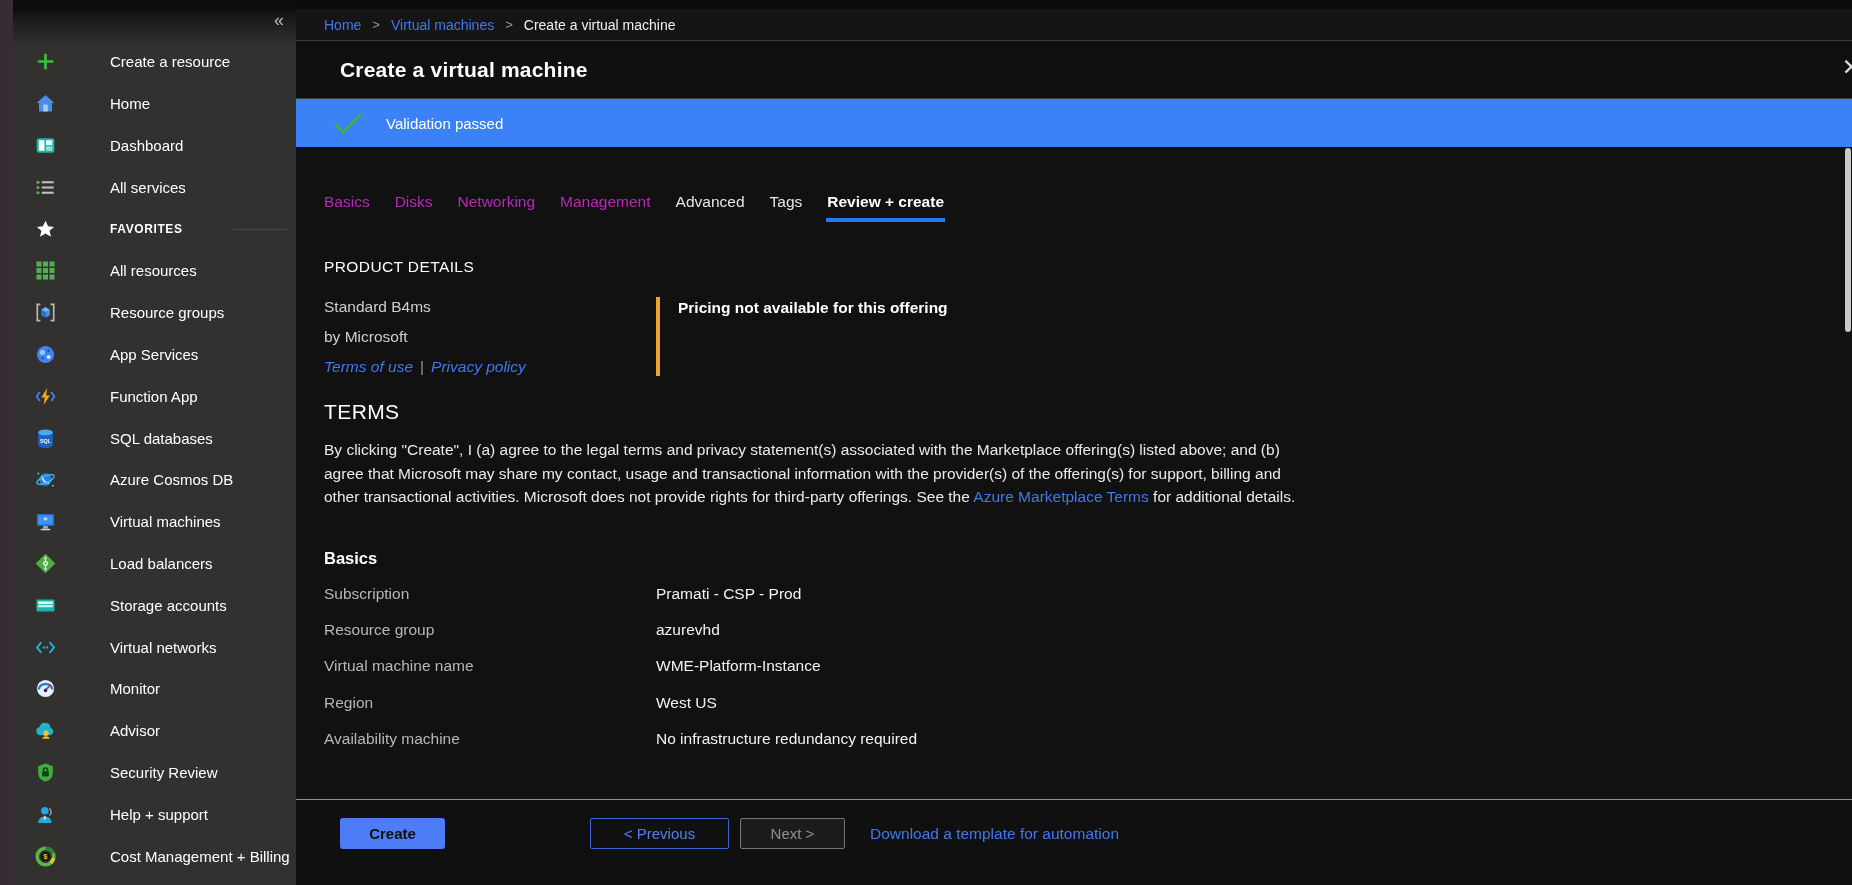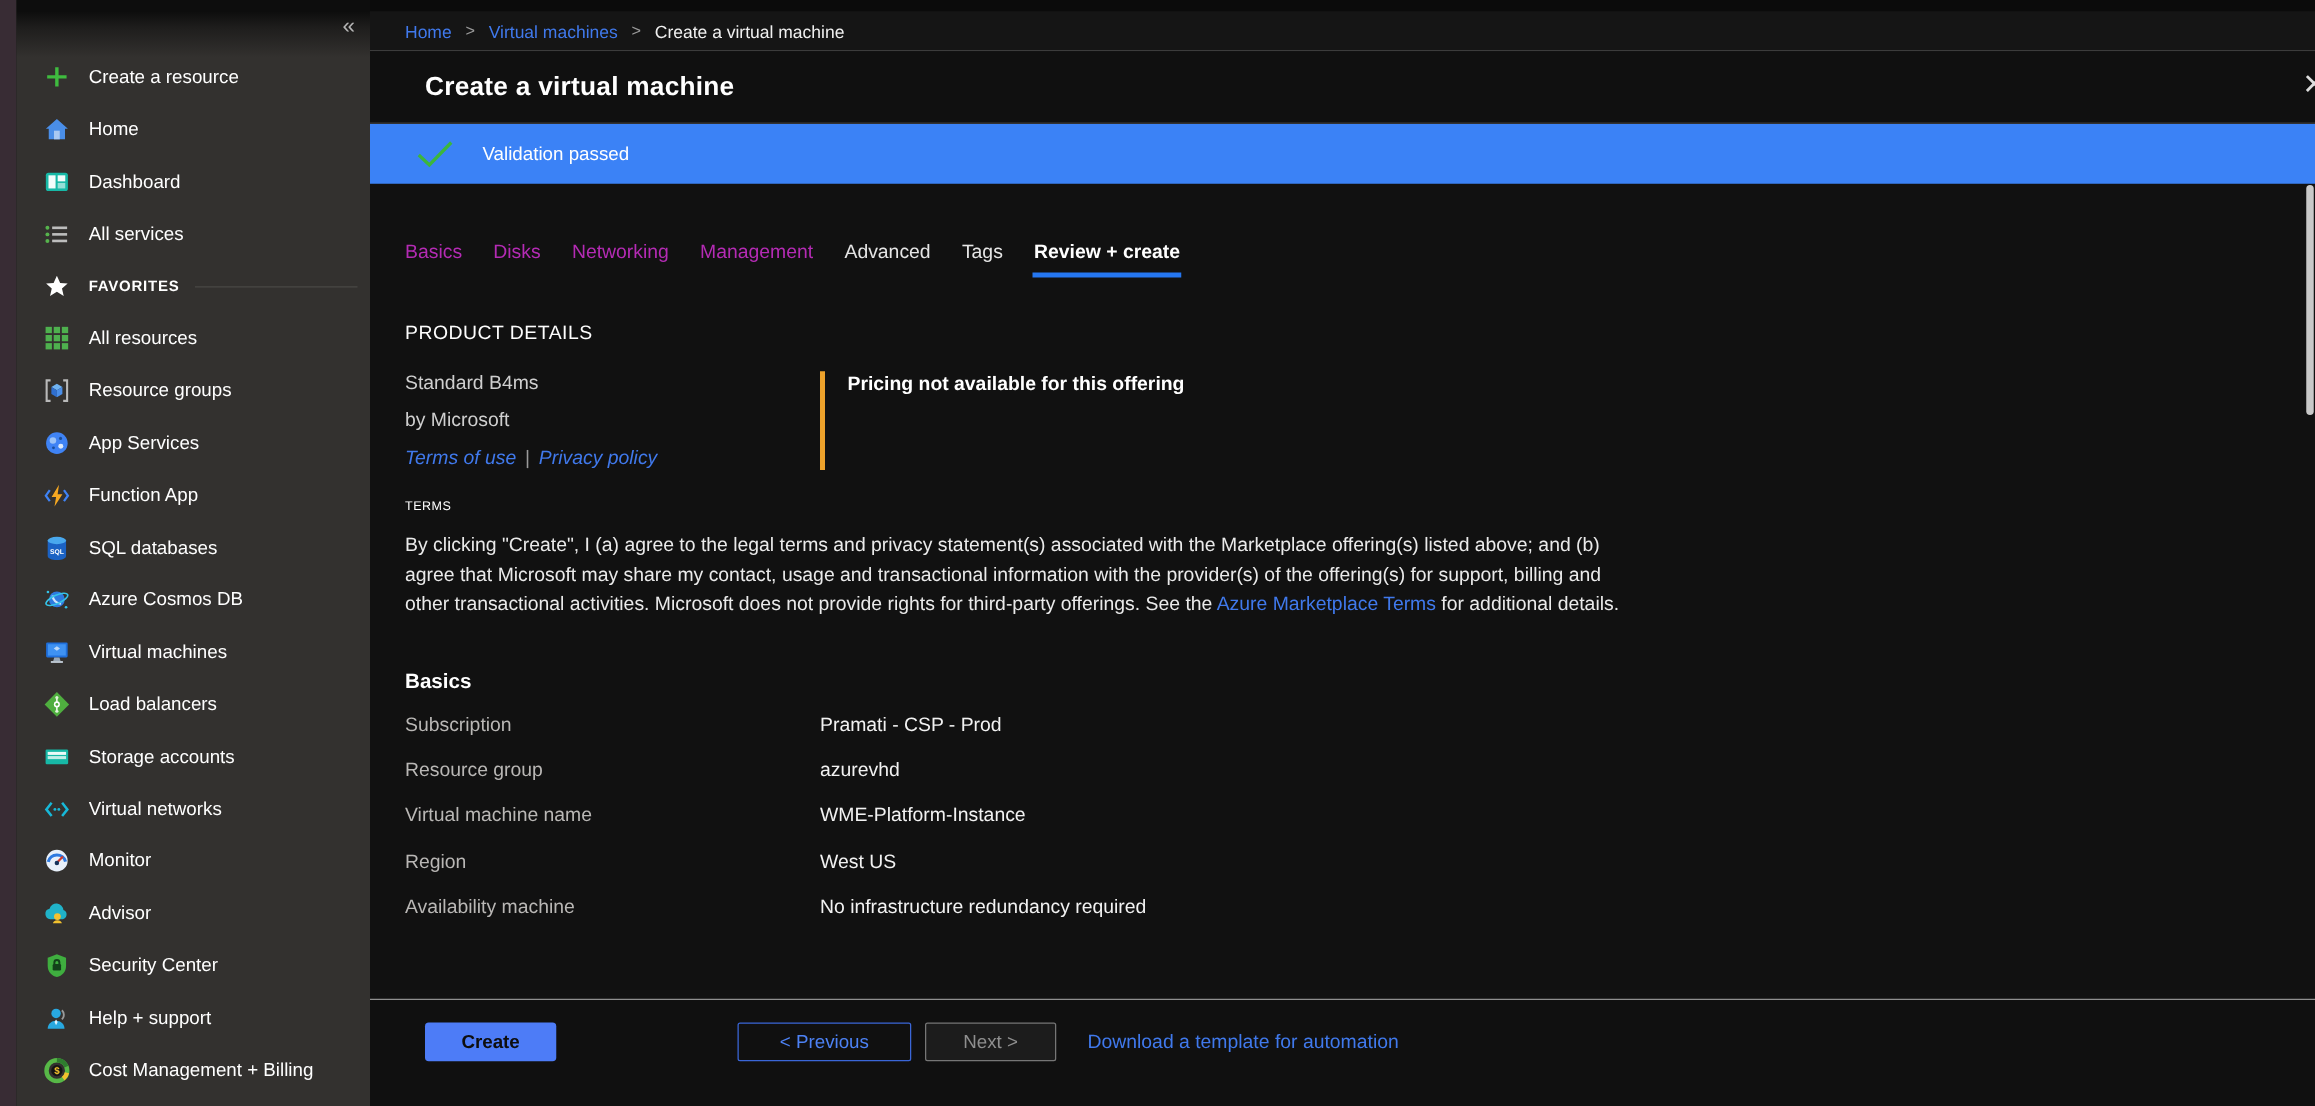--- a/index.html
+++ b/index.html
@@ -20,21 +20,21 @@
   .sidebar-shade {
     position:absolute; top:0; left:0; right:0; height:46px; pointer-events:none;
     background:linear-gradient(#0d0d0d 0px, #0d0d0d 9px, rgba(13,13,13,.55) 22px, rgba(13,13,13,0) 46px);
   }
   .collapse-btn {
     position:absolute; top:10px; right:12px; color:#b5b5b5; font-size:18px; cursor:pointer; z-index:3;
   }
   .nav { position:absolute; top:41px; left:0; right:0; }
   .nav-item {
     height:41.8px; display:flex; align-items:center; padding-left:21px; cursor:pointer;
-    font-size:15px; color:#fff; white-space:nowrap;
+    font-size:15px; color:#fff; white-space:nowrap;gap:39px;
   }
   .nav-icon { width:22px; height:22px; flex:0 0 22px; margin-right:15px; display:flex; align-items:center; justify-content:center; }
   .nav-icon svg { width:21px; height:21px; display:block; }
   .nav-header { font-size:12px; font-weight:bold; letter-spacing:.6px; cursor:default; }
   .nav-header .rule { flex:1; height:1px; background:#4a4846; margin:0 10px 0 12px; }
   
   .content { position:absolute; left:296px; top:0; right:0; bottom:0; background:#111; overflow:hidden; }
   .top-strip { height:9px; background:#0b0b0b; }
   .breadcrumb-bar {
     height:32px; background:#151515; border-bottom:1px solid #3c3c3c;
@@ -68,21 +68,21 @@
   .product-col { width:332px; }
   .product-name, .product-pub { font-size:15.5px; color:#cfcfcf; line-height:19px; margin-bottom:11px; }
   .product-links { font-size:15.5px; line-height:19px; }
   .plink { color:#4079ec; cursor:pointer;font-style:italic; }
   .pipe { color:#9a9a9a; margin:0 7px; }
   .pricing-note {
     border-left:4px solid #eda22b; min-height:40px; padding:2px 0 0 18px;
     font-size:15.5px; font-weight:bold; color:#fff;
   }
   
-  .terms-heading { margin-top:24px; font-size:10px; color:#fdfdfd; letter-spacing:.4px; }
+  .terms-heading { margin-top:24px; font-size:21px; color:#fdfdfd; letter-spacing:.4px; }
   .terms-text { margin-top:14px; max-width:985px; font-size:15.5px; line-height:23.5px; color:#eaeaea; }
   .inline-link { color:#4079ec; cursor:pointer; }
   
   .basics-heading { margin-top:40px; font-size:16.5px; font-weight:bold; color:#fff; }
   .basics-rows { margin-top:8px; }
   .basics-row { display:flex; height:36.4px; align-items:center; font-size:15.5px; }
   .basics-label { width:332px; color:#b9b7b5; }
   .basics-value { color:#f2f2f2; }
   
   .footer {
@@ -327,21 +327,21 @@
     </div>
 
     <div class="nav-item">
       <span class="nav-icon">
         <svg viewBox="0 0 20 20">
             <path d="M10 1.4 17 4v6c0 4.7-3 7.7-7 8.6-4-.9-7-3.9-7-8.6V4z" fill="#3fae3f"></path>
             <path d="M8.1 9V7.6a1.9 1.9 0 0 1 3.8 0V9" fill="none" stroke="#12421a" stroke-width="1.5"></path>
             <rect x="6.8" y="8.8" width="6.4" height="5" rx="1" fill="#12421a"></rect>
           </svg>
       </span>
-      <span>Security Center</span>
+      <span>Security Review</span>
     </div>
 
     <div class="nav-item">
       <span class="nav-icon">
         <svg viewBox="0 0 20 20">
             <path d="M13.8 4a4.8 4.8 0 0 1 0 7" stroke="#9a9a9a" stroke-width="1.4" fill="none"></path>
             <circle cx="9.4" cy="6.4" r="3.6" fill="#28a8e0"></circle>
             <path d="M3 18c0-3.6 2.9-6 6.4-6s6.4 2.4 6.4 6z" fill="#28a8e0"></path>
             <polygon points="9.4,11 10.6,13 9.4,15.4 8.2,13" fill="#dff2fb"></polygon>
           </svg>

